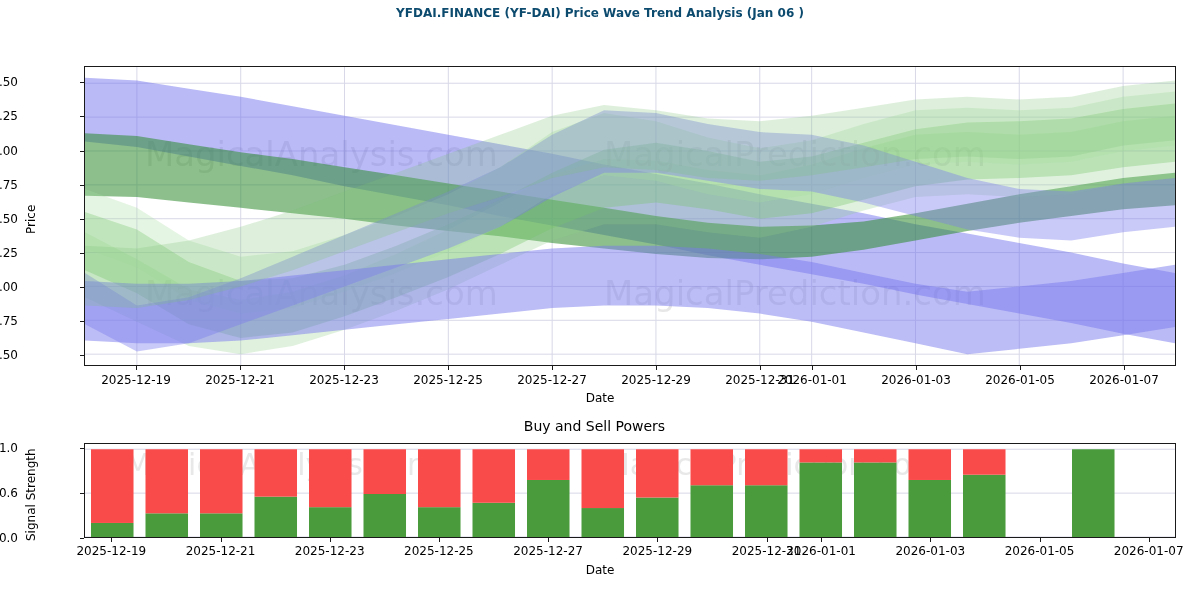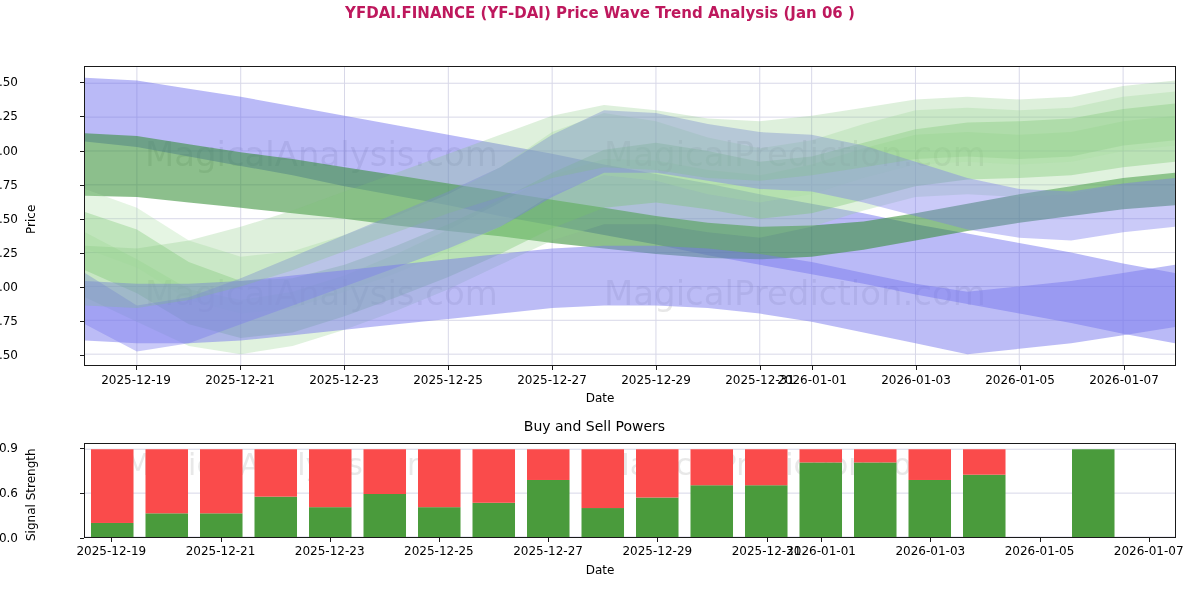--- a/index.html
+++ b/index.html
@@ -1,20 +1,20 @@
 <!DOCTYPE html>
 <html><head>
 <meta charset="utf-8">
 <style>
   html,body{margin:0;padding:0;background:#ffffff;}
   body{width:1200px;height:600px;font-family:"DejaVu Sans",sans-serif;color:#000;overflow:hidden;}
   #root{position:relative;width:1200px;height:600px;}
 
   .title-block{position:absolute;left:0;top:4px;width:1200px;text-align:center;}
-  .title-line{font-size:15px;font-weight:bold;line-height:19px;color:#be185d;text-align:center;}
+  .title-line{font-size:12px;font-weight:bold;line-height:19px;color:#0c4a6e;text-align:center;}
 
   
   #price-panel{position:absolute;left:84px;top:66px;width:1092px;height:300px;
       border:1px solid #1a1a1a;box-sizing:border-box;background:#fff;overflow:hidden;}
   #price-svg{position:absolute;left:0;top:0;width:100%;height:100%;}
 
   .ylabel{position:absolute;font-size:12px;color:#000;transform:rotate(-90deg);
       transform-origin:0 0;white-space:nowrap;}
   .ytick{position:absolute;right:1182px;font-size:12px;color:#000;text-align:right;
       white-space:nowrap;transform:translateY(-50%);}
@@ -170,21 +170,21 @@
         <rect x="879.61" width="42.59" y="5.38" height="25.99" fill="#fa4b4b"></rect>
         <rect x="988.81" width="42.59" y="5.38" height="89.62" fill="#4a9b3c"></rect>
       </svg>
   </div>
 
   <div id="power-axis-extras">
       <div class="ytick" style="top: 538px; margin-left: 17px;">0.0</div>
       <div class="ytickmark" style="left: 80px; top: 538px;"></div>
       <div class="ytick" style="top: 493.189px;">0.6</div>
       <div class="ytickmark" style="left: 80px; top: 493.189px;"></div>
-      <div class="ytick" style="top: 448.377px;">0.9</div>
+      <div class="ytick" style="top: 448.377px;">1.0</div>
       <div class="ytickmark" style="left: 80px; top: 448.377px;"></div>
       <div class="xtick" style="left: 111.3px; top: 544px;">2025-12-19</div>
       <div class="xtickmark" style="left: 111.3px; top: 538px;"></div>
       <div class="xtick" style="left: 220.5px; top: 544px;">2025-12-21</div>
       <div class="xtickmark" style="left: 220.5px; top: 538px;"></div>
       <div class="xtick" style="left: 329.7px; top: 544px;">2025-12-23</div>
       <div class="xtickmark" style="left: 329.7px; top: 538px;"></div>
       <div class="xtick" style="left: 438.9px; top: 544px;">2025-12-25</div>
       <div class="xtickmark" style="left: 438.9px; top: 538px;"></div>
       <div class="xtick" style="left: 548.1px; top: 544px;">2025-12-27</div>

